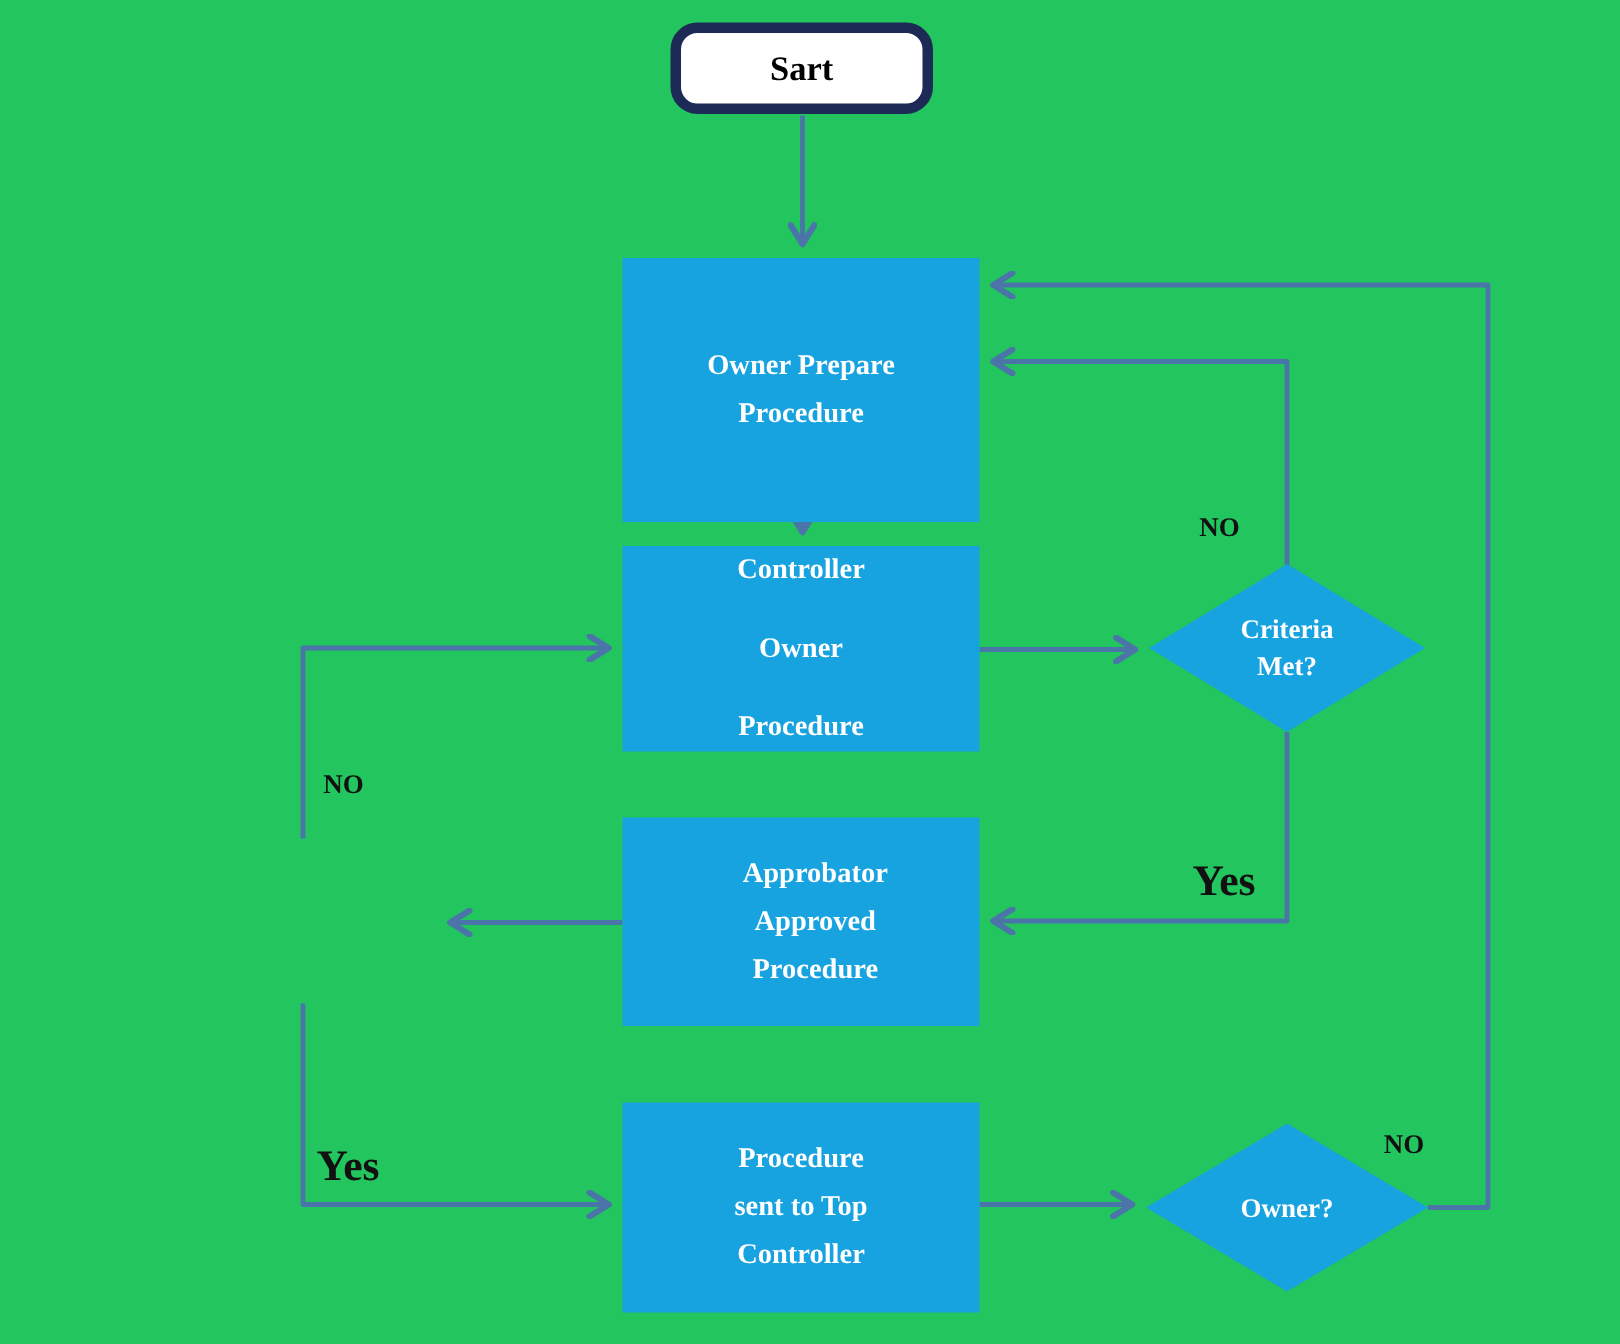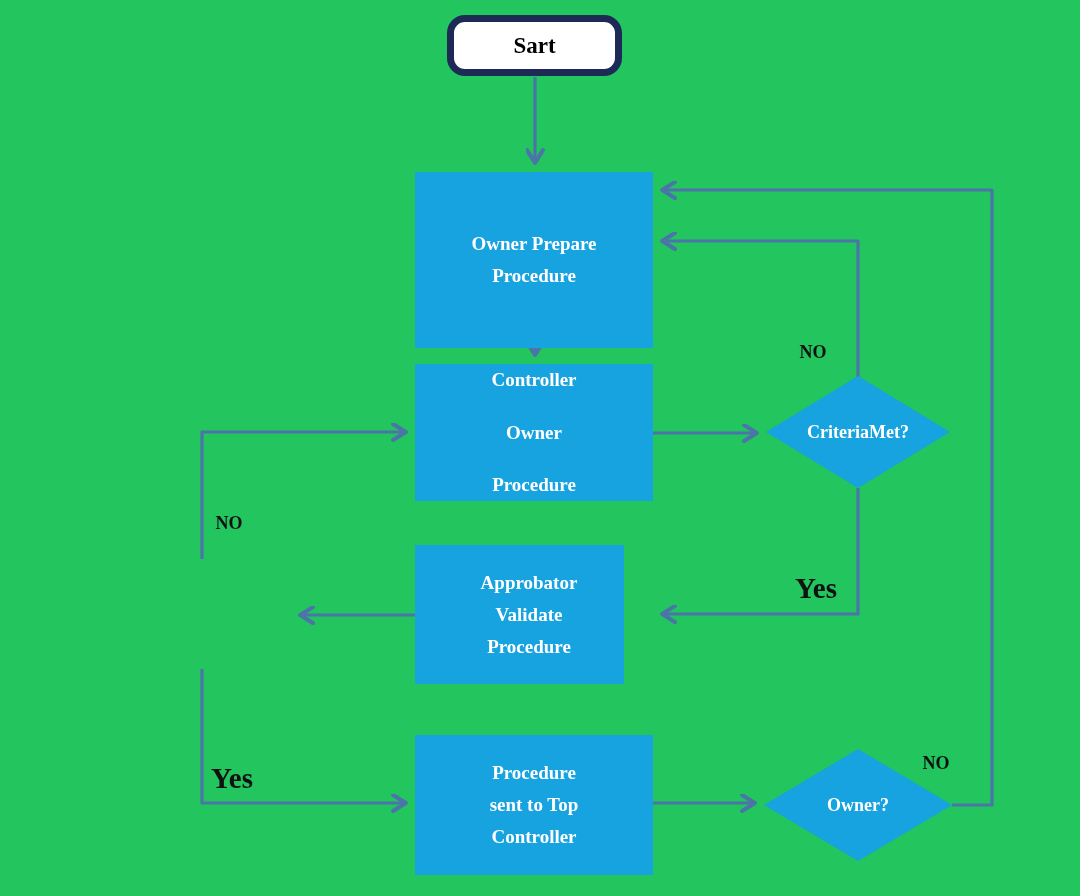--- a/index.html
+++ b/index.html
@@ -45,27 +45,27 @@
     background: var(--node-fill, #17a2e0);
     color: var(--node-text, #ffffff);
     display: flex; flex-direction: column;
     align-items: center; justify-content: center;
     text-align: center;
     font-weight: bold; font-size: 19px;
     line-height: 32px;
   }
   .proc-owner      { left: 415px; top: 172px; width: 238px; height: 176px; }
   .proc-controller { left: 415px; top: 364px; width: 238px; height: 137px; justify-content: space-between; }
-  .proc-approbator { left: 415px; top: 545px; width: 209px; height: 139px; padding-left: 19px; }
+  .proc-approbator { left: 415px; top: 545px; width: 238px; height: 139px; padding-left: 19px; }
   .proc-topmgmt    { left: 415px; top: 735px; width: 238px; height: 140px; }
   .diamond {
     background: var(--node-fill, #17a2e0);
     clip-path: polygon(50% 0, 100% 50%, 50% 100%, 0 50%);
     color: var(--node-text, #ffffff);
-    display: flex; flex-direction: row;
+    display: flex; flex-direction: column;
     align-items: center; justify-content: center;
     text-align: center;
     font-weight: bold; font-size: 18px;
     line-height: 25px;
   }
   .dia-criteria { left: 766px; top: 376px; width: 184px; height: 112px; }
   .dia-approved { left: 108px; top: 559px; width: 184px; height: 110px; }
   .dia-signed   { left: 764px; top: 749px; width: 188px; height: 112px; }
   .edge-label {
     position: absolute;
@@ -115,21 +115,21 @@
   </div>
 
   <div class="node process proc-controller">
     <div>Controller</div>
     <div>Owner</div>
     <div>Procedure</div>
   </div>
 
   <div class="node process proc-approbator">
     <div>Approbator</div>
-    <div>Validate</div>
+    <div>Approved</div>
     <div>Procedure</div>
   </div>
 
   <div class="node process proc-topmgmt">
     <div>Procedure</div>
     <div>sent to Top</div>
     <div>Controller</div>
   </div>
 
   <div class="node diamond dia-criteria">

